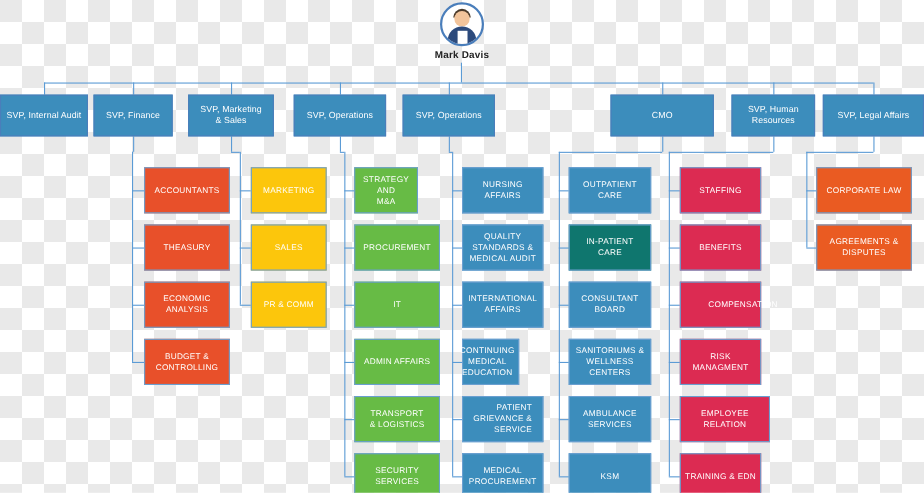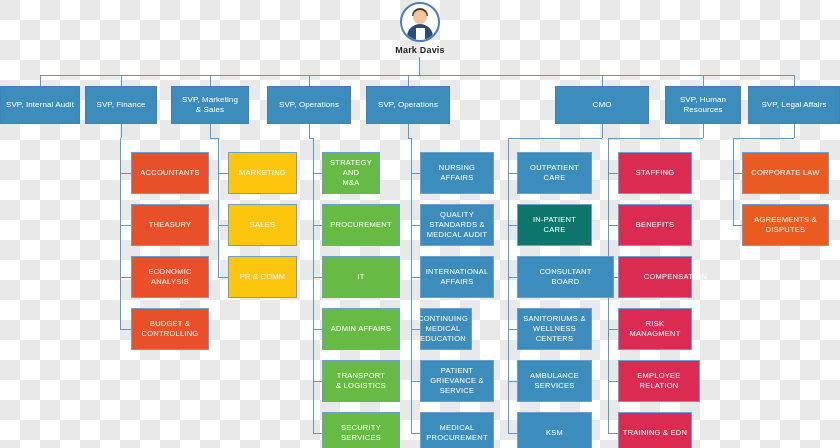--- a/index.html
+++ b/index.html
@@ -233,37 +233,37 @@
       </div>
       <div class="unit" style="left: 420px; top: 256px; width: 74px; height: 42px; background: rgb(60, 141, 188);">
         <span style="white-space: pre-line;">INTERNATIONAL
 AFFAIRS</span>
       </div>
       <div class="unit" style="left: 420px; top: 308px; width: 52px; height: 42px; background: rgb(60, 141, 188); justify-content: flex-end;">
         <span style="white-space: pre-line;">CONTINUING
 MEDICAL
 EDUCATION</span>
       </div>
-      <div class="unit" style="left: 420px; top: 360px; width: 74px; height: 42px; background: rgb(60, 141, 188);">
+      <div class="unit" style="left: 420px; top: 360px; width: 74px; height: 42px; background: rgb(60, 141, 188); text-align: right;">
         <span style="white-space: pre-line;">PATIENT
 GRIEVANCE &amp;
 SERVICE</span>
       </div>
       <div class="unit" style="left: 420px; top: 412px; width: 74px; height: 42px; background: rgb(60, 141, 188);">
         <span style="white-space: pre-line;">MEDICAL
 PROCUREMENT</span>
       </div>
       <div class="unit" style="left: 517px; top: 152px; width: 75px; height: 42px; background: rgb(60, 141, 188);">
         <span style="white-space: pre-line;">OUTPATIENT
 CARE</span>
       </div>
       <div class="unit" style="left: 517px; top: 204px; width: 75px; height: 42px; background: #0f766e;">
         <span style="white-space: pre-line;">IN-PATIENT CARE</span>
       </div>
-      <div class="unit" style="left: 517px; top: 256px; width: 97px; height: 42px; background: rgb(60, 141, 188);">
+      <div class="unit" style="left: 517px; top: 256px; width: 75px; height: 42px; background: rgb(60, 141, 188);">
         <span style="white-space: pre-line;">CONSULTANT
 BOARD</span>
       </div>
       <div class="unit" style="left: 517px; top: 308px; width: 75px; height: 42px; background: rgb(60, 141, 188);">
         <span style="white-space: pre-line;">SANITORIUMS &amp;
 WELLNESS
 CENTERS</span>
       </div>
       <div class="unit" style="left: 517px; top: 360px; width: 75px; height: 42px; background: rgb(60, 141, 188);">
         <span style="white-space: pre-line;">AMBULANCE

